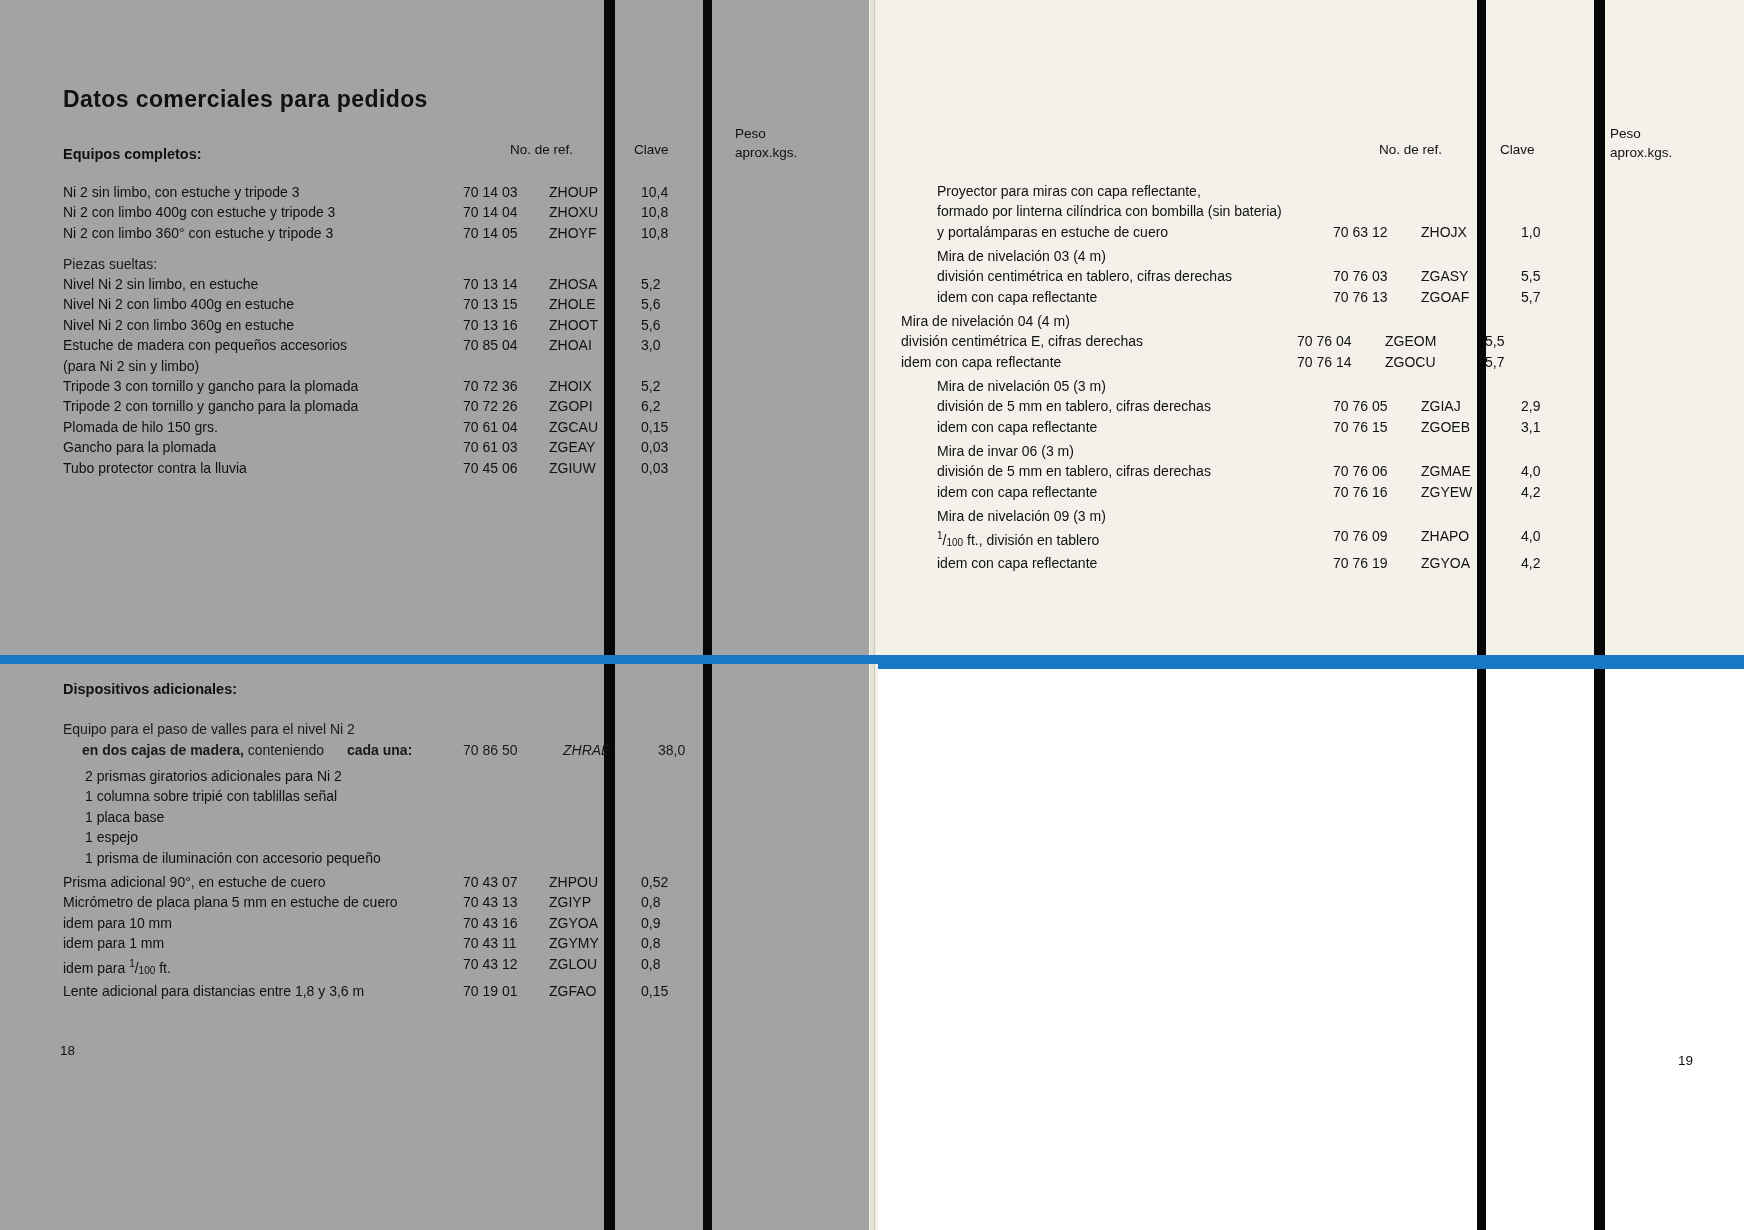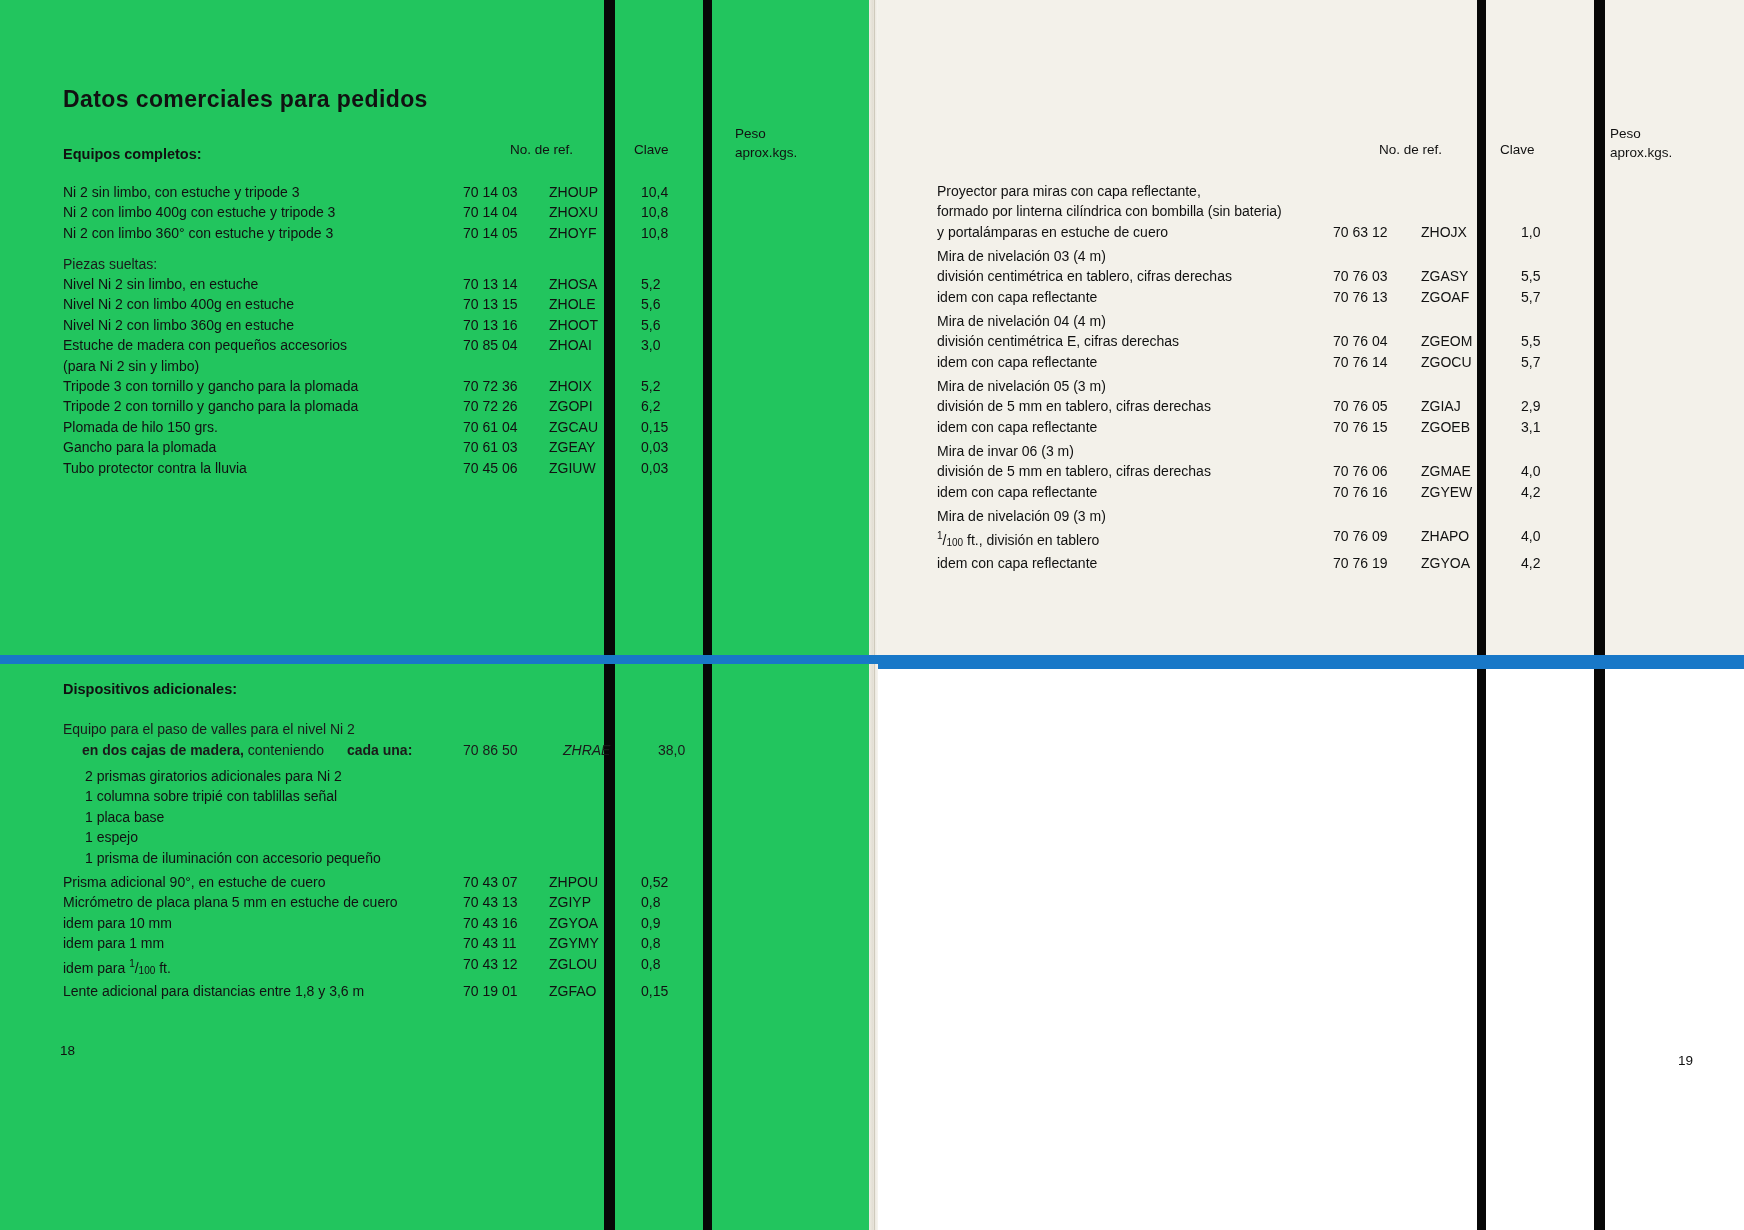--- a/index.html
+++ b/index.html
@@ -9,21 +9,21 @@
   }
   body {
     font-family: "Liberation Sans", sans-serif;
     color: #1a1a1a;
   }
   #page {
     position: relative;
     width: 1744px;
     height: 1230px;
     overflow: hidden;
-    background: #22c55e;
+    background: #a3a3a3;
   }
 
   
   .vbar {
     position: absolute;
     top: 0;
     bottom: 0;
     background: #070707;
   }
   .vbar.b1 { left: 604px;  width: 11px; }
@@ -387,21 +387,21 @@
     </tr>
     <tr>
       <td class="c-desc-r">idem con capa reflectante</td>
       <td class="c-ref-r">70 76 13</td>
       <td class="c-key-r">ZGOAF</td>
       <td class="c-wt-r">5,7</td>
     </tr>
   </tbody>
     </table>
 
-  <table class="tbl" style="left:937px; top:311px;">
+  <table class="tbl" style="left:901px; top:311px;">
     <tbody>
         <tr>
       <td class="c-desc-r">Mira de nivelación 04 (4 m)</td>
       <td class="c-ref-r"></td>
       <td class="c-key-r"></td>
       <td class="c-wt-r"></td>
     </tr>
     <tr>
       <td class="c-desc-r">división centimétrica E, cifras derechas</td>
       <td class="c-ref-r">70 76 04</td>

